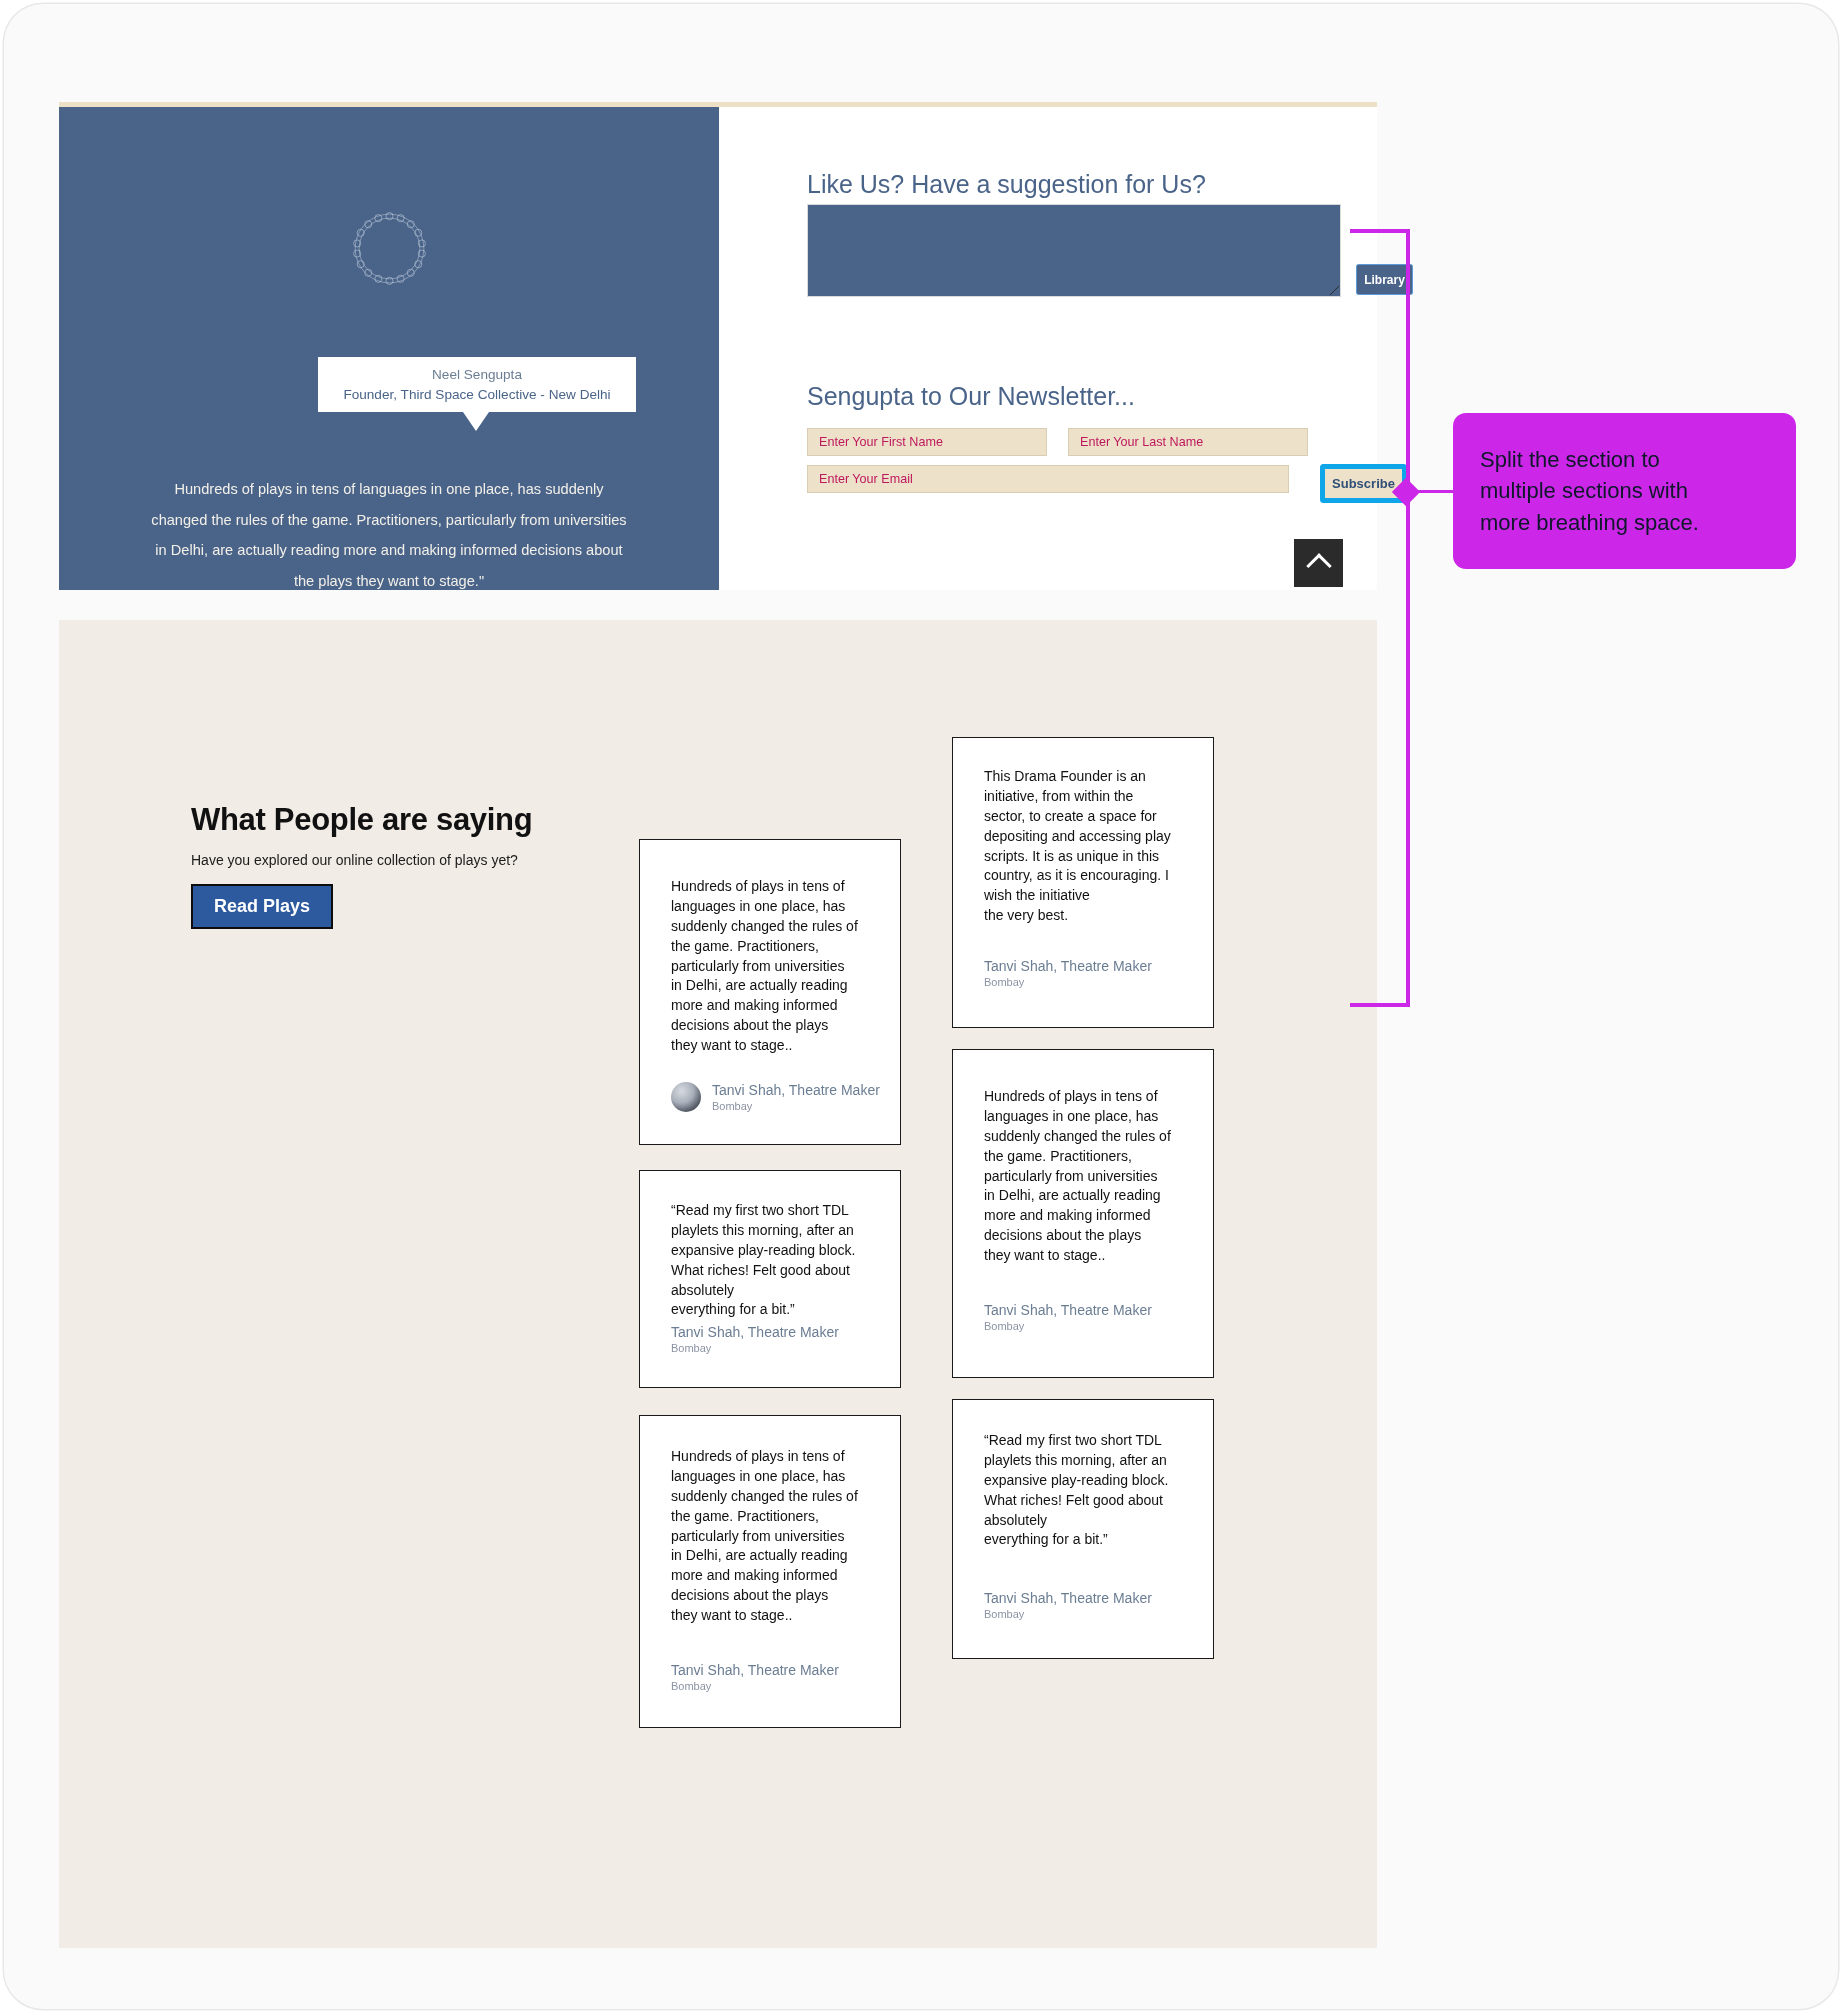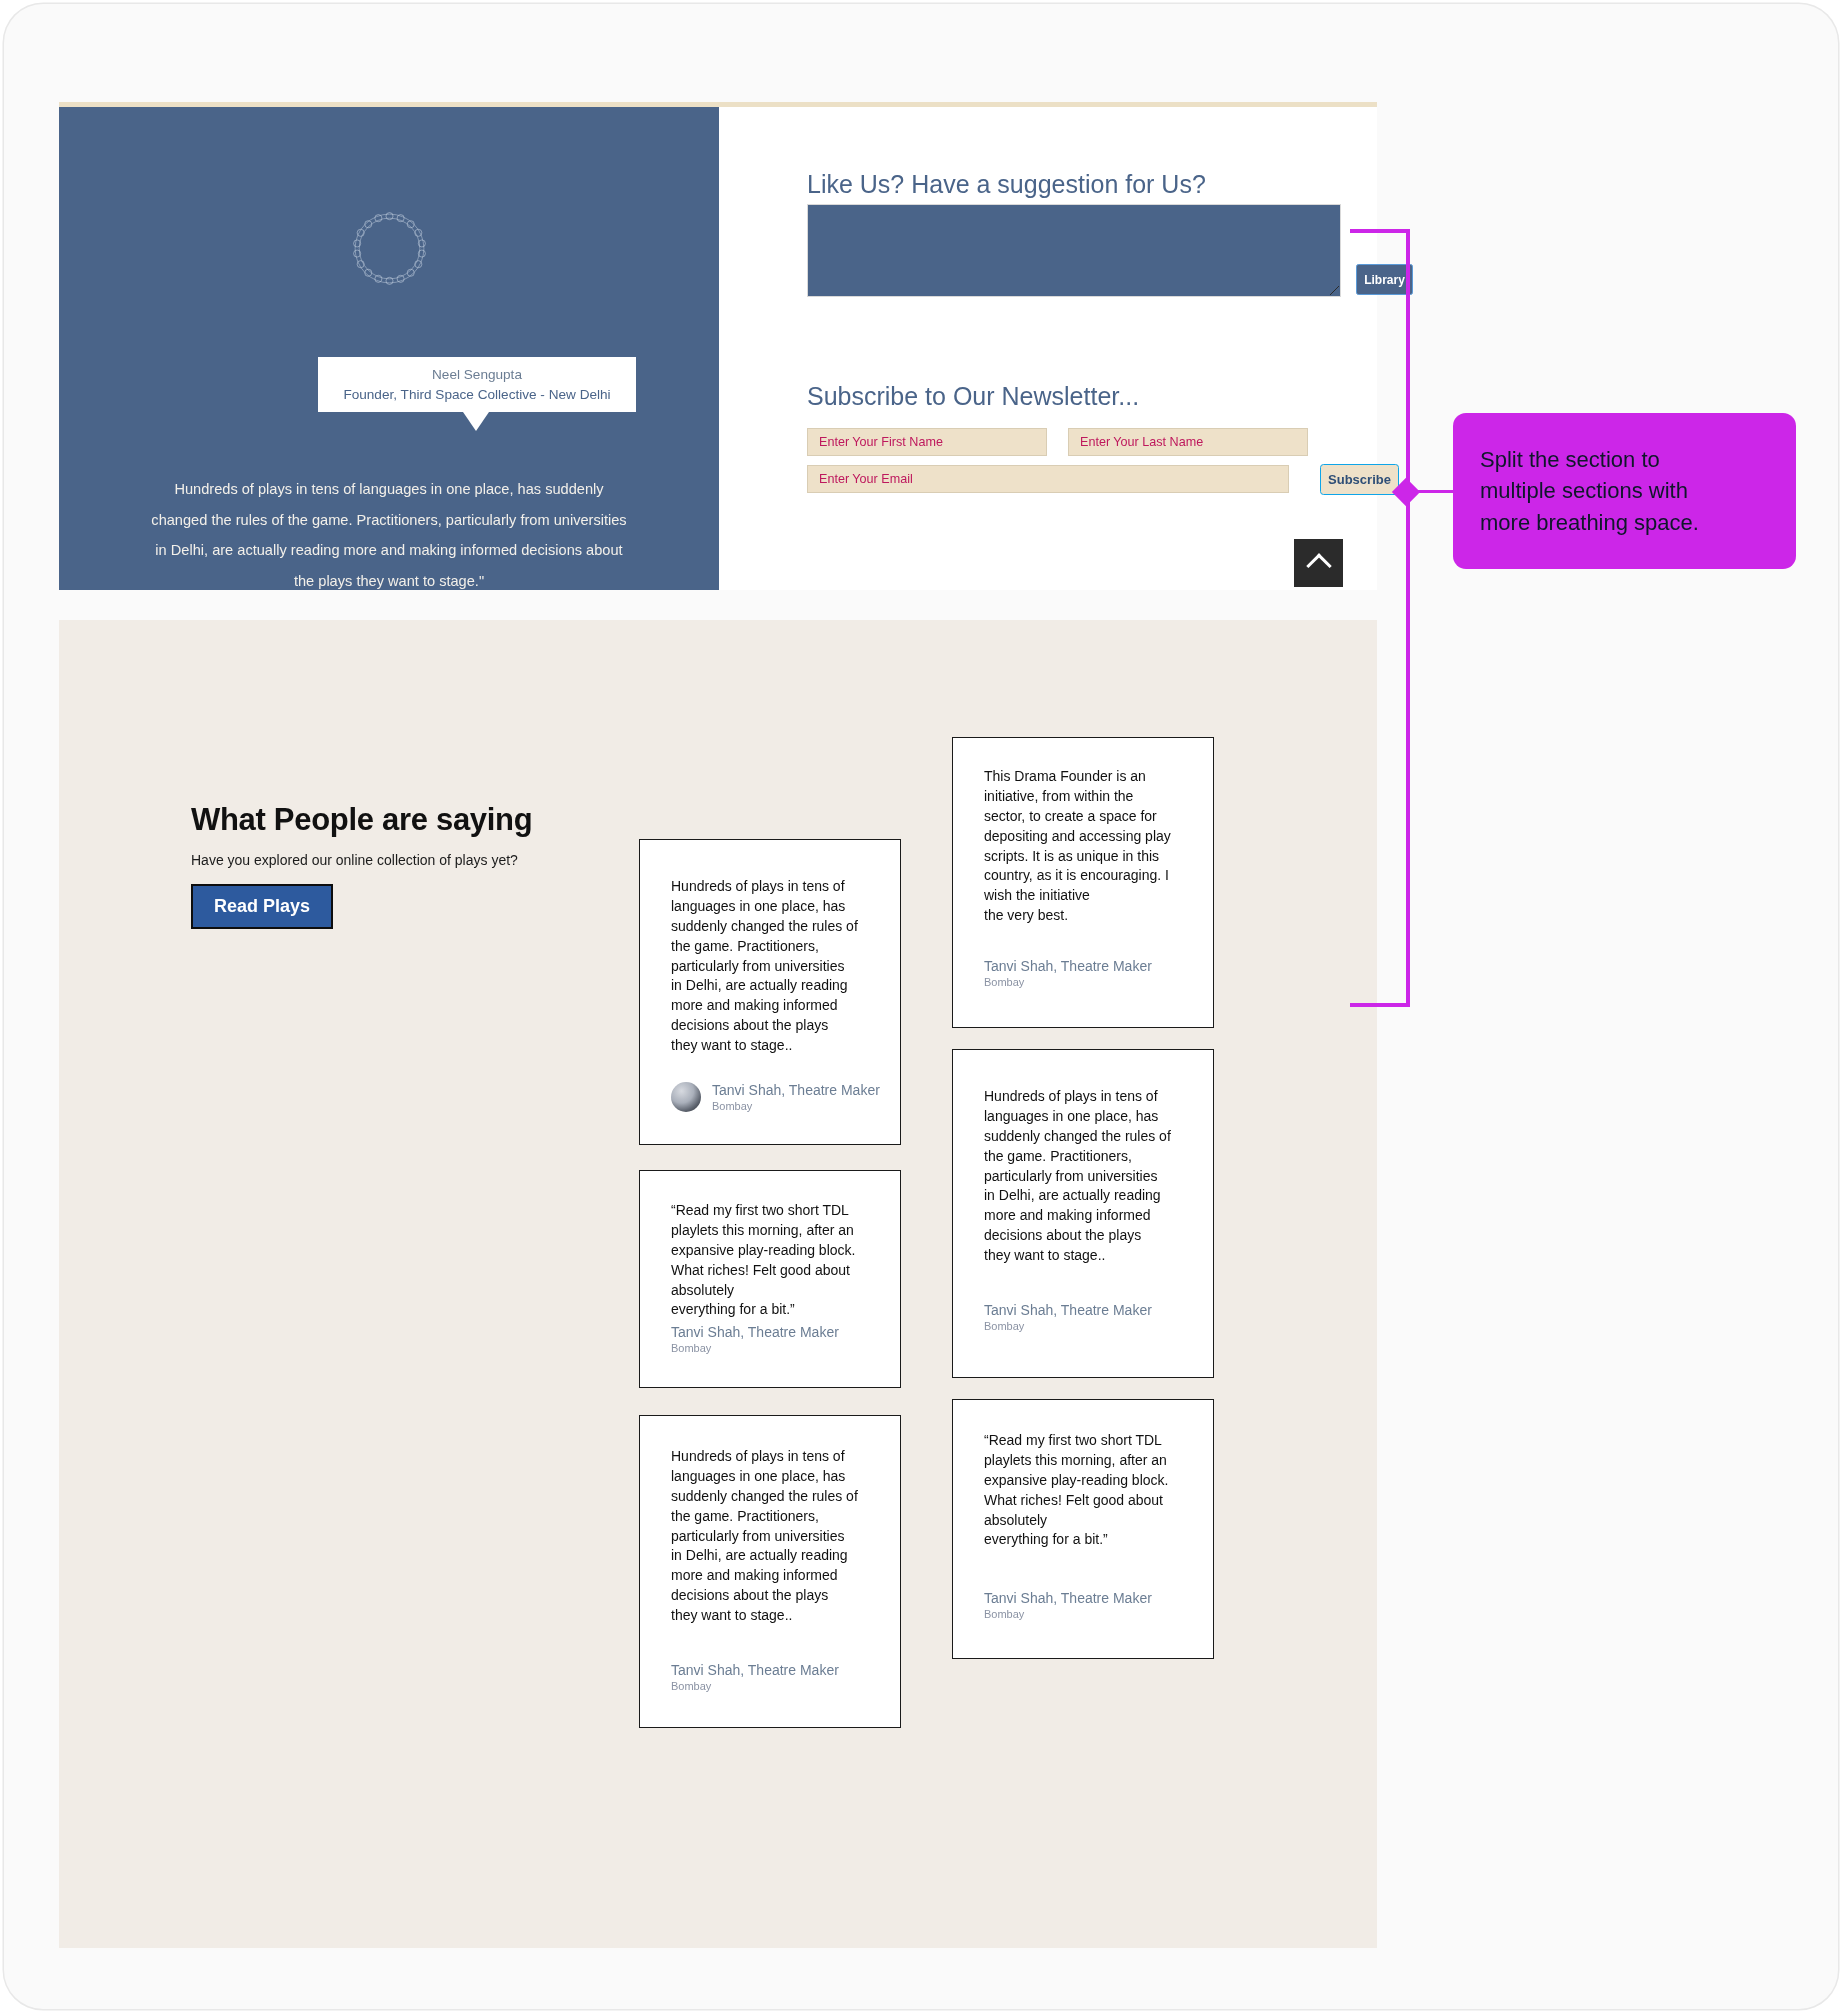--- a/index.html
+++ b/index.html
@@ -91,21 +91,21 @@
   .field{
     position:absolute;height:28px;background:#eee1c9;border:0.5px solid #d9cdb4;
     box-sizing:border-box;color:#be185d;font-size:12.6px;
     padding-left:11px;line-height:27px;
   }
   #f-first{left:88px;top:321px;width:240px;}
   #f-last {left:349px;top:321px;width:240px;}
   #f-mail {left:88px;top:358px;width:482px;}
   #subscribe-btn{
     position:absolute;left:601px;top:357px;width:77px;height:29px;
-    background:#eee1c9;border:1px solid #0ea5e9;border-radius:3.5px;
+    background:#eee1c9;border:5px solid #0ea5e9;border-radius:3.5px;
     color:#2f4f77;font-size:13px;font-weight:bold;
     display:flex;align-items:center;justify-content:center;cursor:pointer;
   }
   #to-top{
     position:absolute;left:1290px;top:535px;width:49px;height:48px;
     background:#2b2b2b;display:flex;align-items:center;justify-content:center;
     cursor:pointer;z-index:5;
   }
   #to-top .chev{
     width:15px;height:15px;border-left:3px solid #ffffff;border-top:3px solid #ffffff;
@@ -247,21 +247,21 @@
       </div>
     </div>
 
     <div id="hero-white">
       <div class="hero-head" id="suggest-head">Like Us? Have a suggestion for Us?</div>
       <div id="suggest-box">
         <span class="resizer"></span>
       </div>
       <div id="submit-btn">Library</div>
 
-      <div class="hero-head" id="subscribe-head">Subscribe to Our Newsletter...</div>
+      <div class="hero-head" id="subscribe-head">Sengupta to Our Newsletter...</div>
       <div class="field" id="f-first">Enter Your First Name</div>
       <div class="field" id="f-last">Enter Your Last Name</div>
       <div class="field" id="f-mail">Enter Your Email</div>
       <div id="subscribe-btn">Subscribe</div>
     </div>
   </div>
 
   <div id="to-top">
     <span class="chev"></span>
   </div>

